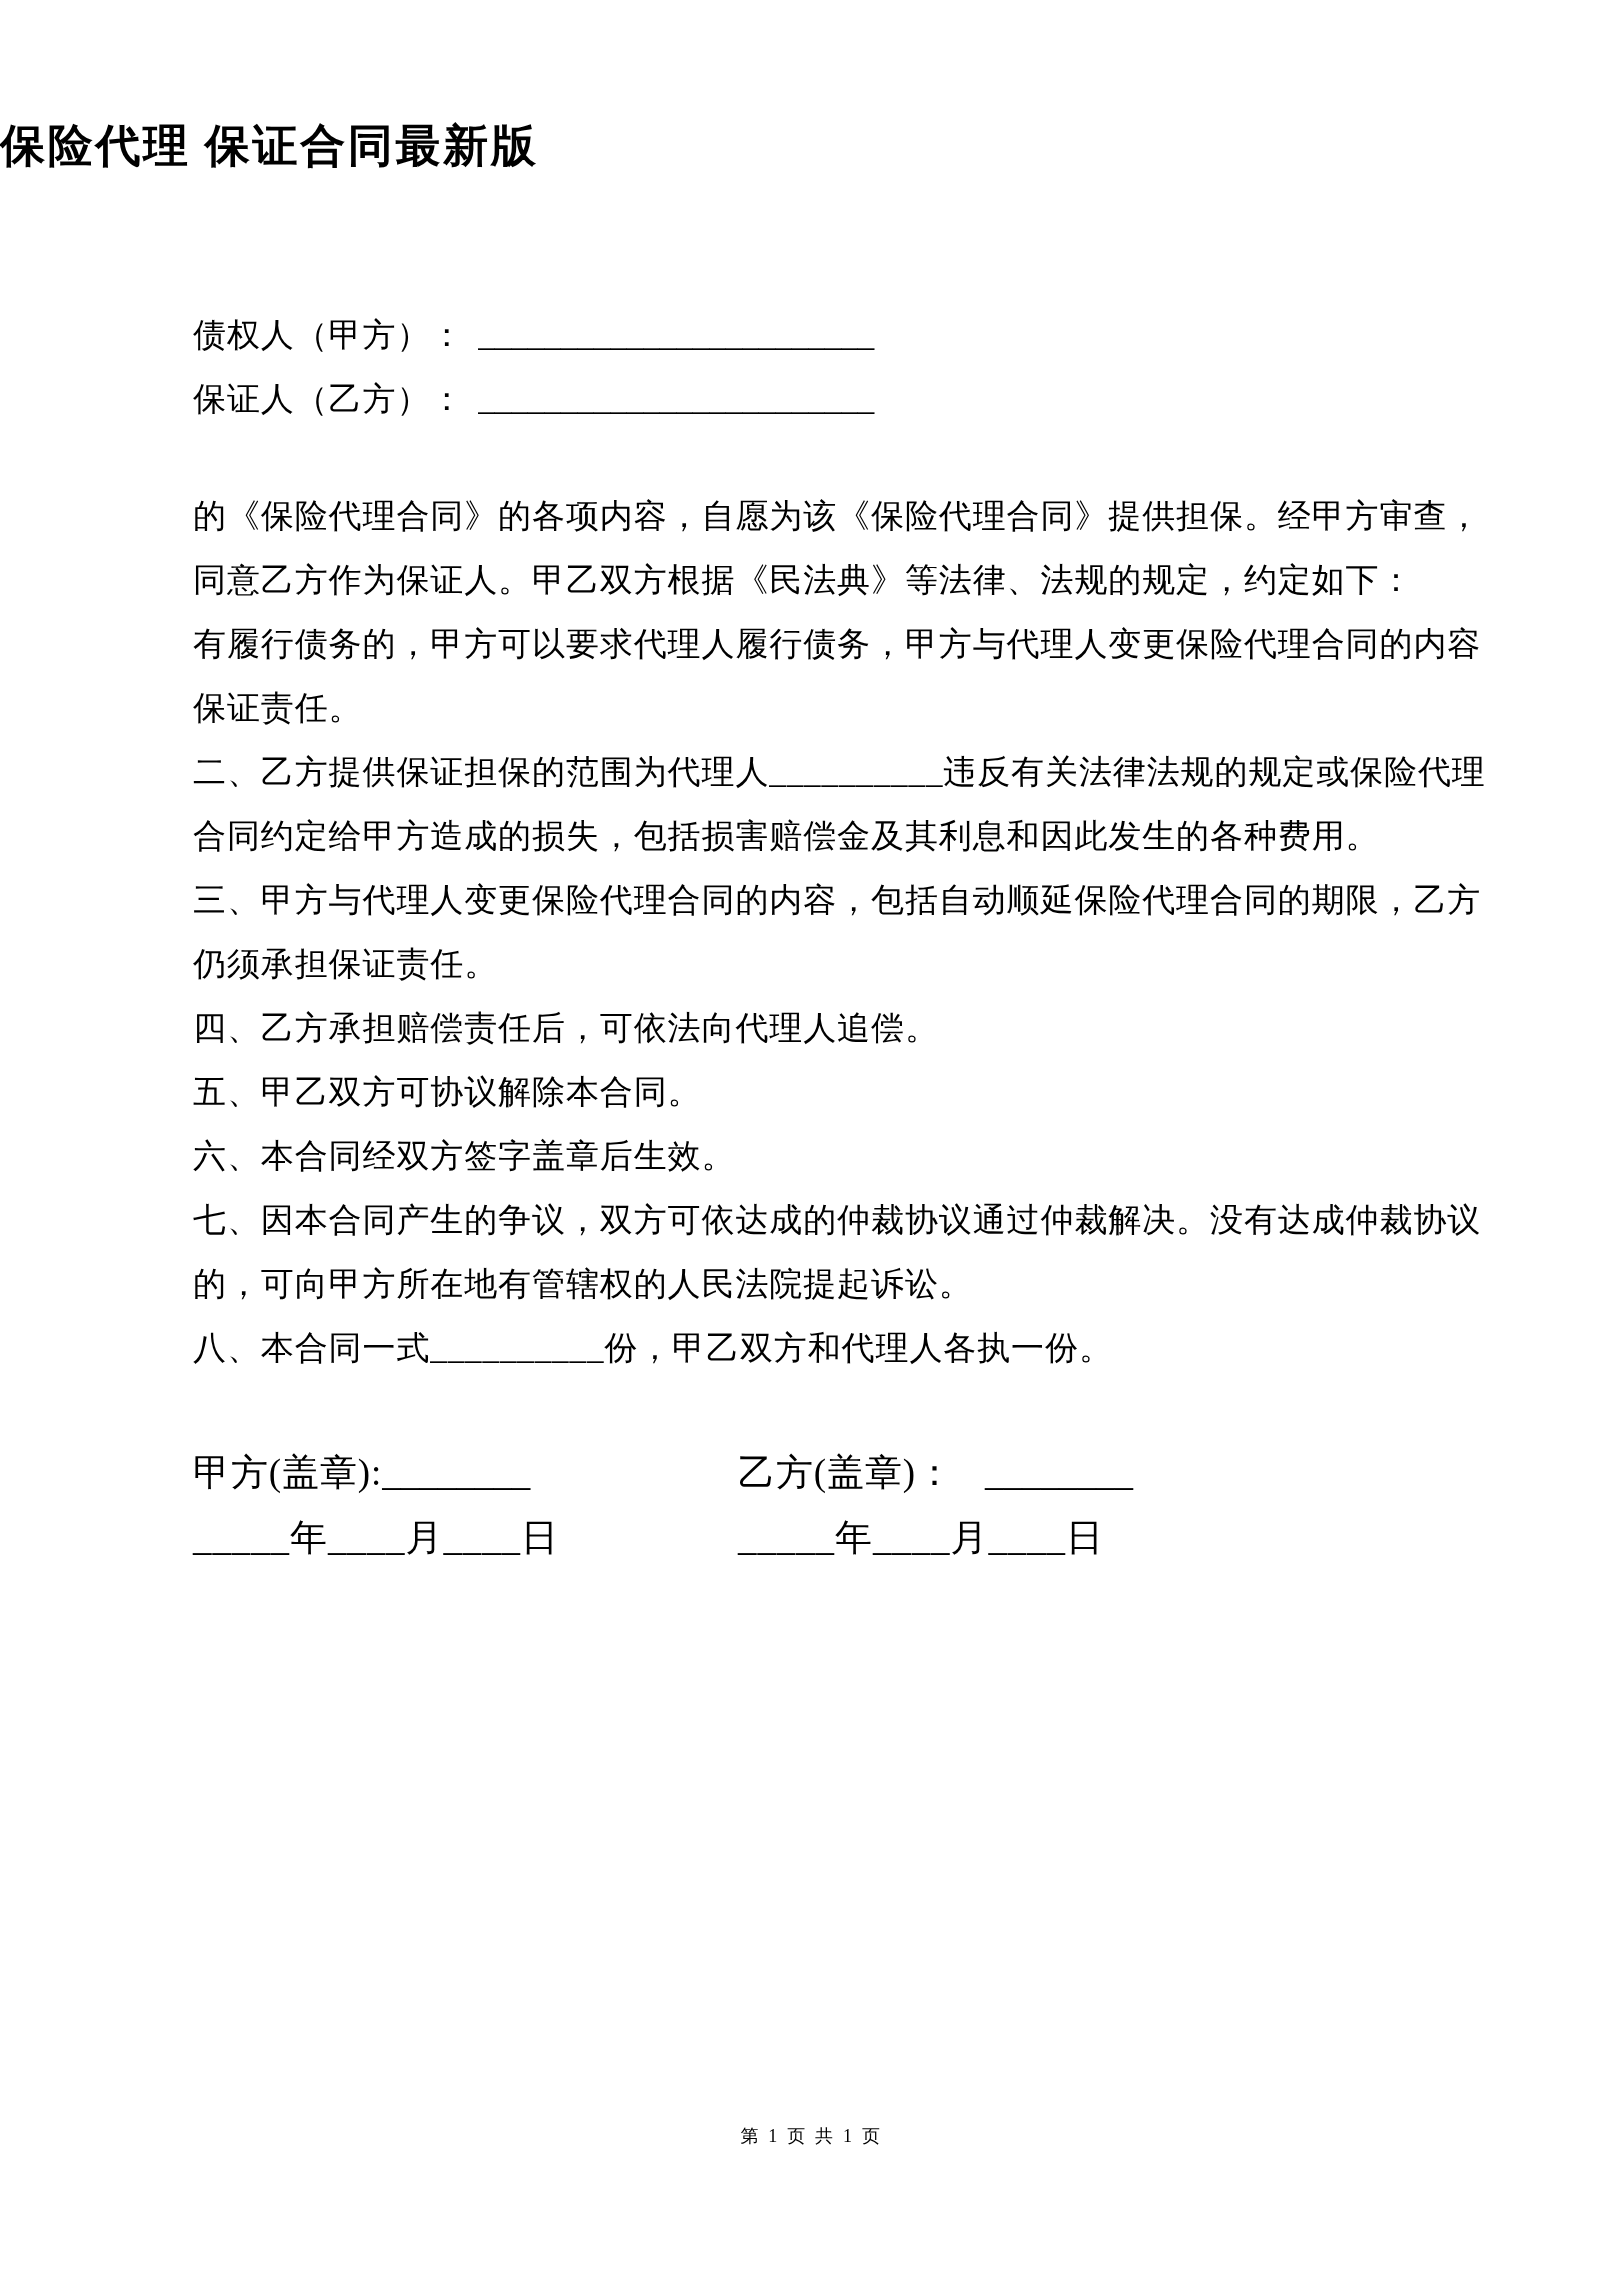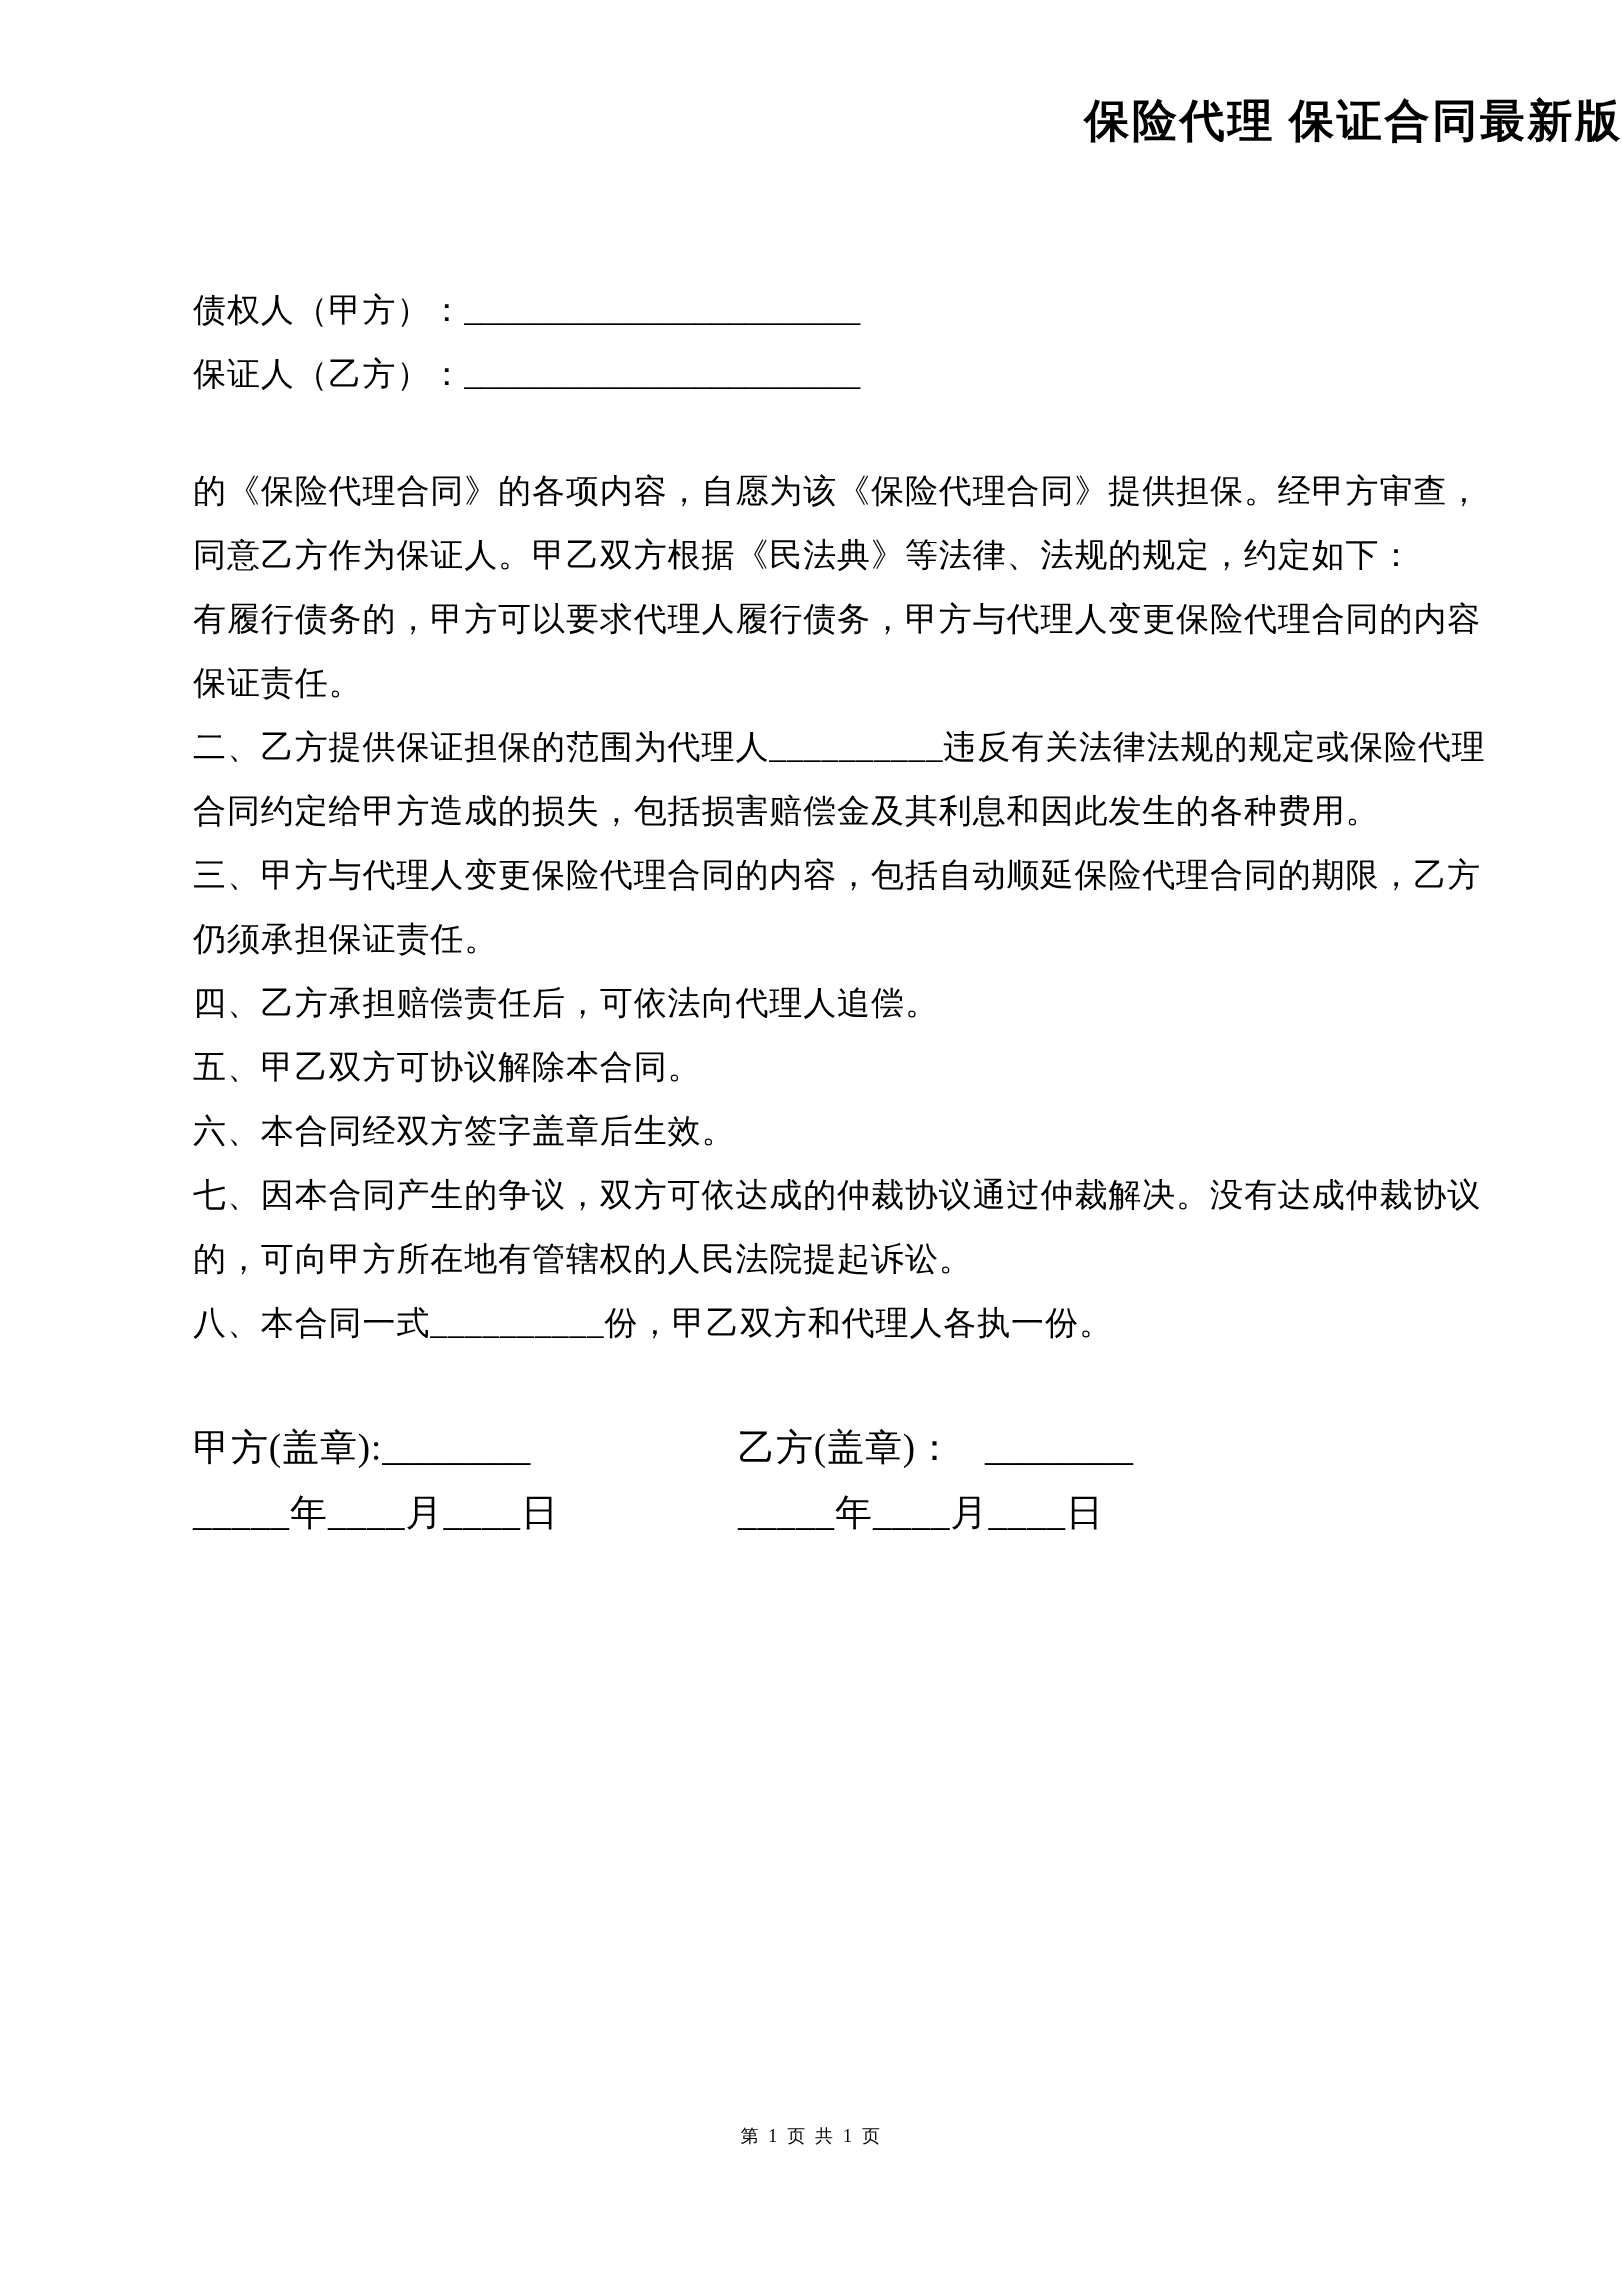--- a/index.html
+++ b/index.html
@@ -11,41 +11,41 @@
     position: relative;
     width: 1623px;
     height: 2294px;
     background: #ffffff;
     color: #000000;
     font-family: "Liberation Serif", "DejaVu Serif", serif;
     overflow: hidden;
   }
   .title {
     margin: 0;
-    padding-top: 91px;
-    text-align: right;
+    padding-top: 116px;
+    text-align: left;
     font-size: 45px;
     font-weight: 700;
     letter-spacing: 2.7px;
   }
   .content {
     padding-left: 193px;
     width: 1309px;
   }
   .parties {
     margin-top: 127px;
   }
   .party-row {
     font-size: 33px;
     line-height: 64px;
     letter-spacing: 0.9px;
     white-space: nowrap;
   }
   .party-blank {
-    margin-left: 0;
+    margin-left: 14px;
     letter-spacing: 0;
   }
   .body-text {
     margin-top: 53px;
   }
   .line {
     font-size: 33px;
     line-height: 64px;
     letter-spacing: 0.9px;
     white-space: nowrap;

